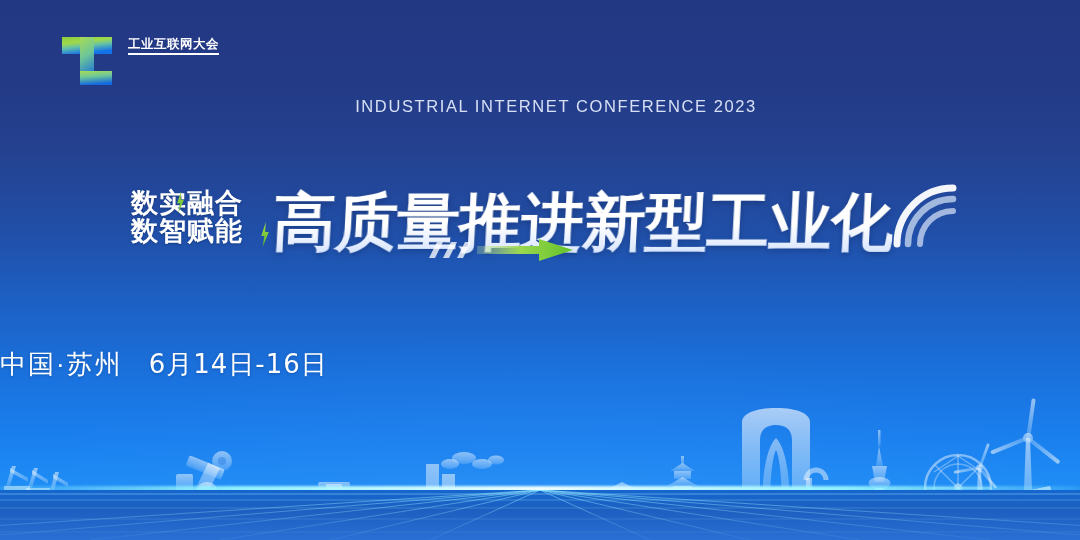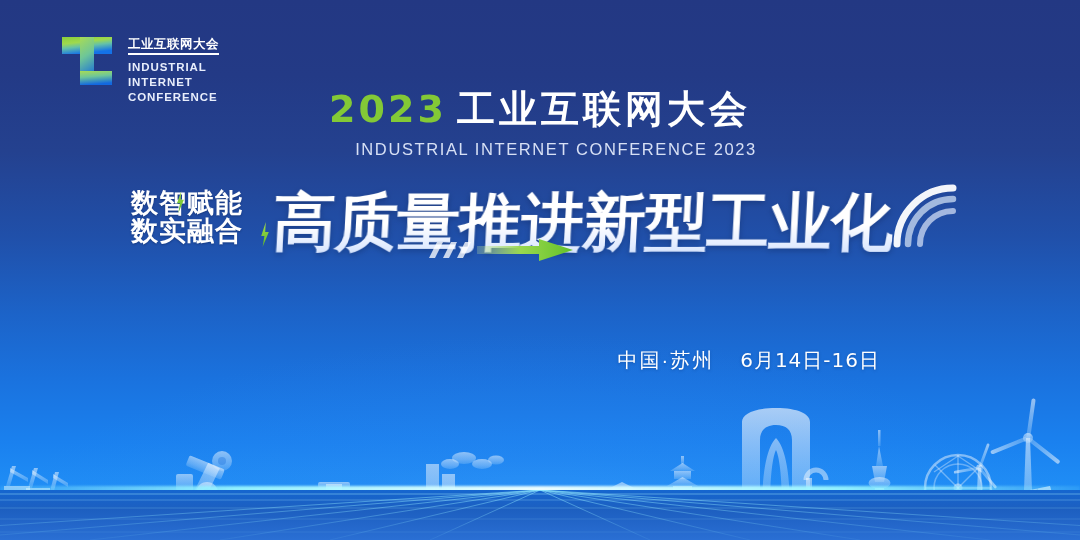--- a/index.html
+++ b/index.html
@@ -194,23 +194,23 @@
     width: 86px;
     height: 86px;
   }
 
   
   .meta {
     position: absolute;
     left: 0;
     top: 347px;
     width: 880px;
-    text-align: right;
+    text-align: left;
     color: #ffffff;
-    font-size: 20px;
+    font-size: 26px;
     letter-spacing: 2px;
     white-space: nowrap;
     text-shadow: 0 1px 3px rgba(10,40,100,0.35);
   }
   .meta-date {
     margin-left: 26px;
     font-family: "DejaVu Sans", sans-serif;
     letter-spacing: 1px;
   }
 
@@ -274,44 +274,36 @@
       </defs>
 
       <rect x="6" y="7" width="50" height="17" fill="url(#lgGrad)"></rect>
 
       <rect x="24" y="7" width="14" height="48" fill="url(#lgGrad2)"></rect>
 
       <rect x="24" y="41" width="32" height="14" fill="url(#lgGrad2)"></rect>
     </svg>
     <div class="logo-text">
       <div class="logo-cn">工业互联网大会</div>
-      <div class="logo-en">
-        <div>INDUSTRIAL</div>
-        <div>INTERNET</div>
-        <div>CONFERENCE</div>
-      </div>
     </div>
   </div>
 
   <div class="headline">
-    <div class="headline-main">
-      <span class="headline-year">2023</span><span class="headline-cn">工业互联网大会</span>
-    </div>
     <div class="headline-sub">INDUSTRIAL INTERNET CONFERENCE 2023</div>
   </div>
 
   <div class="slogan">
     <div class="slogan-inner">
 
       <div class="slogan-small">
         <div class="slogan-small-row">
-          <span>数智赋能</span>
+          <span>数实融合</span>
         </div>
         <div class="slogan-small-row">
-          <span>数实融合</span>
+          <span>数智赋能</span>
         </div>
         <span class="bolt bolt-a"></span>
         <span class="bolt bolt-b"></span>
       </div>
 
       <div class="slogan-big">高质量推进新型工业化</div>
 
       <svg class="streaks" viewBox="0 0 70 20">
         <g fill="#ffffff" opacity="0.85">
           <polygon points="4,18 12,2 18,2 10,18"></polygon>

